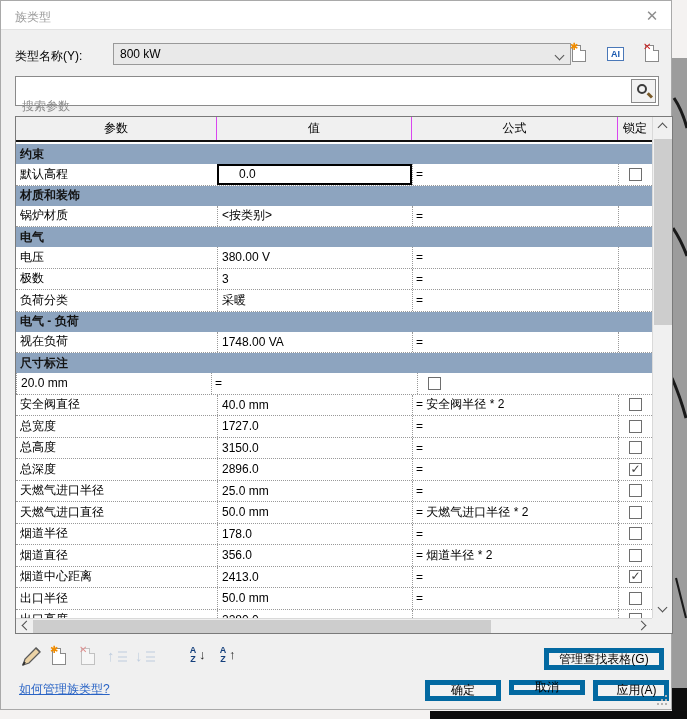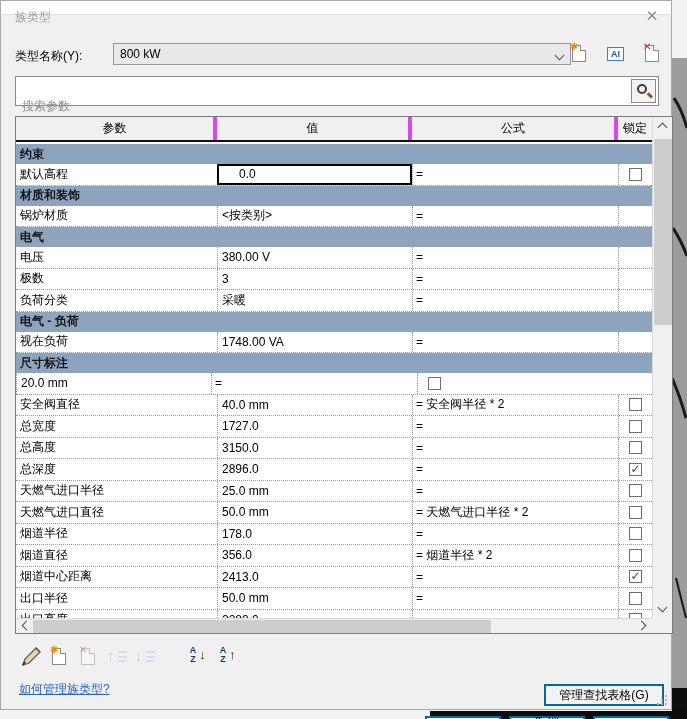--- a/index.html
+++ b/index.html
@@ -11,21 +11,21 @@
   }
   
   .bg-right { position:absolute; left:672px; top:0; width:15px; height:719px;
     background:linear-gradient(#f4f2f1 0 58px, #9c9c9c 58px 688px, #0e0e0e 688px); }
   .bg-right svg { position:absolute; left:0; top:58px; }
   .bg-bottom-black { position:absolute; left:430px; top:711px; width:257px; height:8px; background:#0c0c0c; }
 
   
   .dialog { position:absolute; left:0; top:0; width:672px; height:710px;
     background:#f0f0f0; border:1px solid #a9a9a9; }
-  .titlebar { position:absolute; left:0; top:0; width:670px; height:14px; background:#ffffff; border-bottom:1px solid #e2e2e2; }
+  .titlebar { position:absolute; left:0; top:0; width:670px; height:29px; background:#ffffff; border-bottom:1px solid #e2e2e2; }
   .title-text { position:absolute; left:14px; top:8px; color:#9b9b9b; }
   .close-btn { position:absolute; right:6px; top:3px; width:26px; height:24px; color:#8d8d8d;
     font-size:15px; text-align:center; line-height:24px; cursor:default; }
 
   
   .typename-label { position:absolute; left:14px; top:47px; }
   .type-combo { position:absolute; left:112px; top:42px; width:458px; height:22px;
     background:#e9e9e9; border:1px solid #999; display:flex; align-items:center; padding-left:6px; }
   .combo-chevron { position:absolute; right:6px; top:8px; width:8px; height:8px; }
   .combo-chevron::before { content:""; position:absolute; left:0; top:0; width:6px; height:6px;
@@ -46,21 +46,21 @@
   .search-placeholder { position:absolute; left:6px; top:7px; color:#8d8d8d;margin-top:14px; }
   .search-btn { position:absolute; right:2px; top:2px; width:25px; height:24px; background:#f2f2f2; border:1px solid #8a8a8a; }
   .mag { position:absolute; left:5px; top:4px; width:10px; height:10px; border:2px solid #3c3c3c; border-radius:50%; }
   .mag::after { content:""; position:absolute; left:8px; top:8px; width:6px; height:2.5px; background:#7a5a28; transform:rotate(45deg); }
 
   
   .table-wrap { position:absolute; left:14px; top:115px; width:658px; height:518px;
     background:#fff; border:1px solid #7a7a7a; }
   .grid { position:absolute; left:0; top:0; width:636px; height:501px; }
   .header-row { display:flex; height:25px; background:#f0f0f0; border-bottom:2px solid #111; }
-  .hcell { display:flex; align-items:center; justify-content:center; overflow:hidden; white-space:nowrap; border-right:4px solid #d946ef; }
+  .hcell { display:flex; align-items:center; justify-content:center; overflow:hidden; white-space:nowrap; border-right:1px solid #d946ef; }
   .hcell:last-child { border-right:none; }
   .hc-param { width:201px; } .hc-value { width:195px; } .hc-formula { width:206px; } .hc-lock { width:34px; }
   .tbody { position:absolute; left:0; top:27px; width:636px; height:474px; overflow:hidden; background:#fff; }
 
   .row-section { height:20px; background:var(--section-bg,#8da4bf); color:#141414; font-weight:bold;
     display:flex; align-items:center; padding-left:4px; }
   .row-data { height:21.5px; display:flex; border-bottom:1px dotted #999; }
   .cell { overflow:hidden; white-space:nowrap; display:flex; align-items:center; }
   .c-param { width:201px; padding-left:4px; }
   .c-value { width:195px; padding-left:4px; border-left:1px dotted #999; }
@@ -89,21 +89,21 @@
   .tool .page-ico { left:4px; top:4px; }
   .dim { opacity:0.45; }
   .mv { position:absolute; left:2px; top:3px; font-size:15px; font-weight:bold; color:#8aa8cc; }
   .mv-lines { position:absolute; left:13px; top:7px; width:9px; height:11px;
     border-top:2px solid #b9c9dd; border-bottom:2px solid #b9c9dd; }
   .mv-lines::after { content:""; position:absolute; left:0; top:2.5px; width:9px; height:2px; background:#b9c9dd; }
   .az { position:absolute; left:1px; top:2px; width:10px; font-size:9px; font-weight:bold; color:#16407c; line-height:9px; text-align:center; }
   .sort-arrow { position:absolute; left:12px; top:3px; font-size:13px; font-weight:bold; color:#1a1a1a; }
 
   
-  .btn { position:absolute; background:#f2f2f2; border:2px solid #0369a1; text-align:center; display:flex; align-items:center; justify-content:center;margin-top:36px; }
+  .btn { position:absolute; background:#f2f2f2; border:5px solid #0369a1; text-align:center; display:flex; align-items:center; justify-content:center; }
   .btn-lookup { left:543px; top:647px; width:120px; height:22px; }
   .btn-ok     { left:424px; top:679px; width:76px;  height:21px; }
   .btn-cancel { left:508px; top:679px; width:76px;  height:15px; }
   .btn-apply  { left:592px; top:679px; width:76px;  height:21px;padding-left:11px; }
   .help-link { position:absolute; left:18px; top:680px; color:var(--link-color,#2a64c5); text-decoration:underline; cursor:pointer; }
 
   .resize-grip { position:absolute; right:4px; bottom:4px; width:10px; height:10px; }
   .resize-grip::before { content:""; position:absolute; left:8px; top:0px; width:2px; height:2px; background:#b2b2b2;
     box-shadow:0 4px 0 #b2b2b2, 0 8px 0 #b2b2b2, -4px 8px 0 #b2b2b2, -8px 8px 0 #b2b2b2, -4px 4px 0 #b2b2b2; }
 </style>

